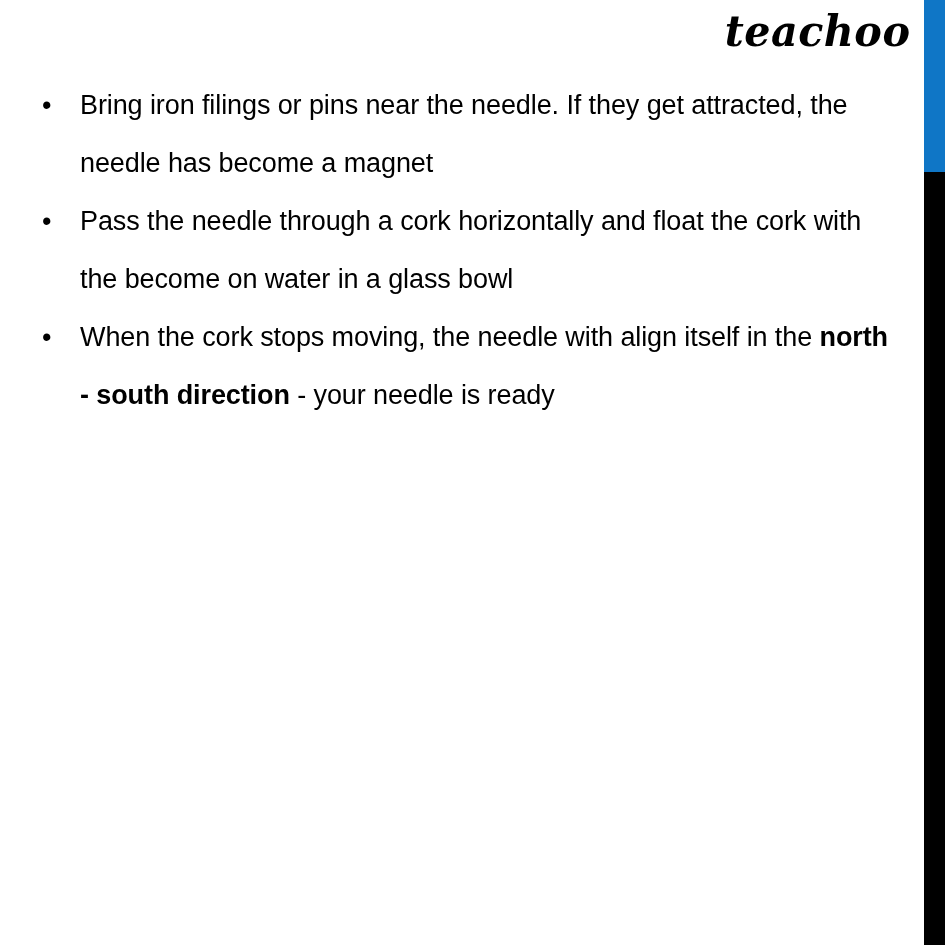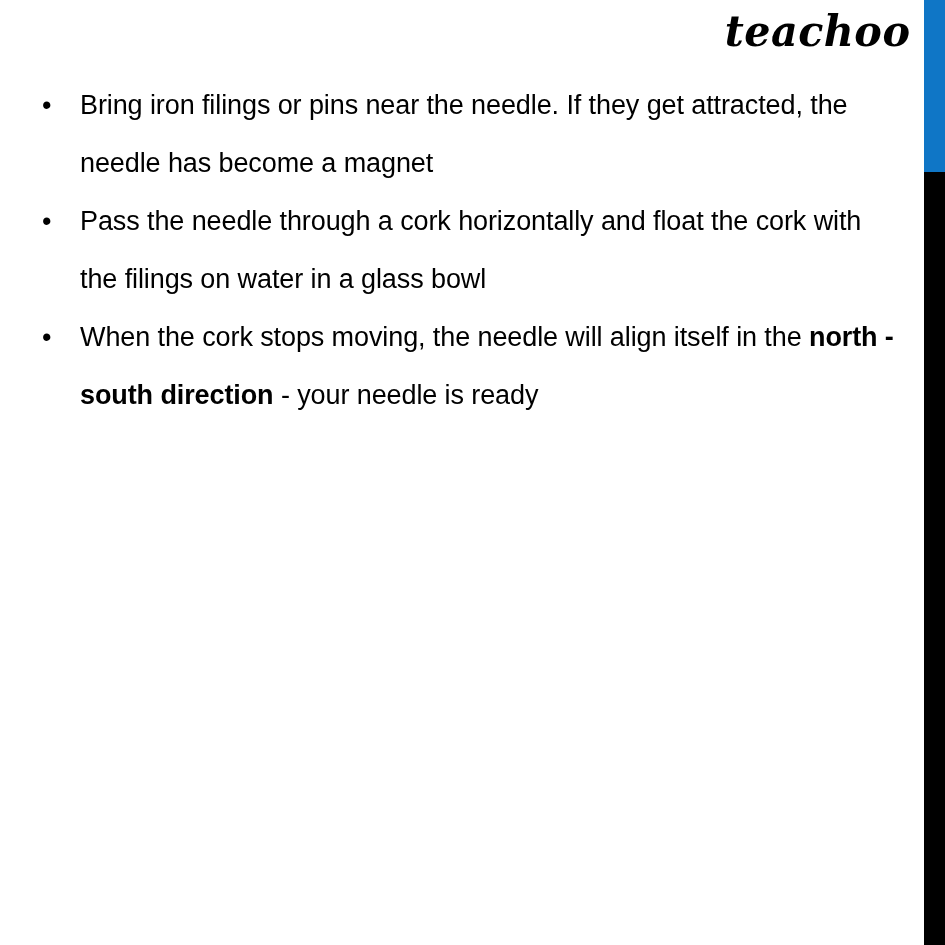--- a/index.html
+++ b/index.html
@@ -109,17 +109,17 @@
 
   <div class="accent-bar">
     <div class="seg-blue" style="background: rgb(15, 118, 198);"></div>
     <div class="seg-black" style="background: rgb(0, 0, 0);"></div>
   </div>
 
   <div class="brand-logo" style="color: rgb(0, 0, 0);">teachoo</div>
 
   <div class="content">
       <div class="bullet-item"><span class="bullet-marker">•</span><span class="bullet-text"><span>Bring iron filings or pins near the needle. If they get attracted, the needle has become a magnet</span></span></div>
-      <div class="bullet-item"><span class="bullet-marker">•</span><span class="bullet-text"><span>Pass the needle through a cork horizontally and float the cork with the filings on water in a glass bowl</span></span></div>
-      <div class="bullet-item"><span class="bullet-marker">•</span><span class="bullet-text"><span>When the cork stops moving, the needle will align itself in the </span><b>north - south direction</b><span> - your needle is ready</span></span></div>
+      <div class="bullet-item"><span class="bullet-marker">•</span><span class="bullet-text"><span>Pass the needle through a cork horizontally and float the cork with the become on water in a glass bowl</span></span></div>
+      <div class="bullet-item"><span class="bullet-marker">•</span><span class="bullet-text"><span>When the cork stops moving, the needle with align itself in the </span><b>north - south direction</b><span> - your needle is ready</span></span></div>
     </div>
 
 </div>
 
 </body></html>

